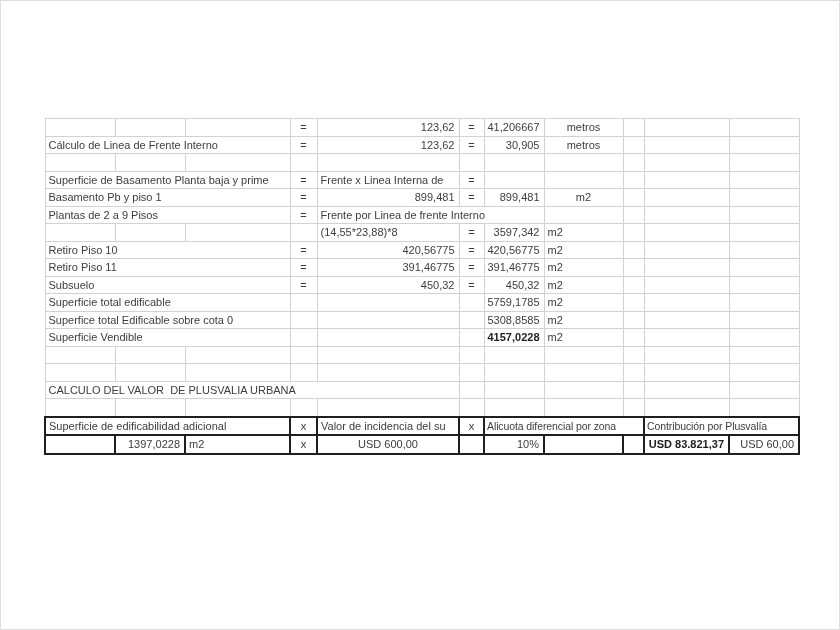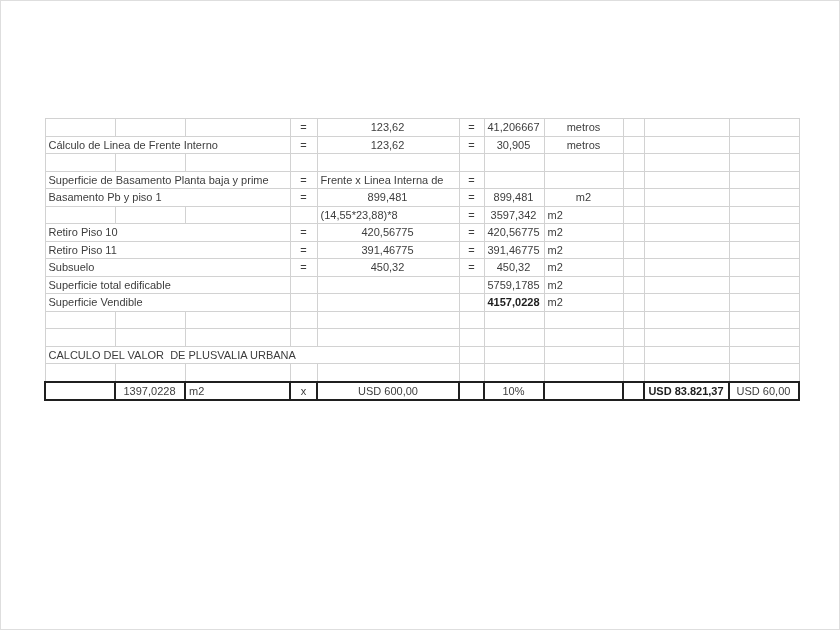--- a/index.html
+++ b/index.html
@@ -11,21 +11,21 @@
   .sheet{position:absolute;left:44px;top:118px;}
   table{border-collapse:collapse;table-layout:fixed;width:754px;}
   td{
     border:1px solid #d2d2d2;
     height:16.5px;line-height:16px;
     font-size:11px;color:#3d3d3d;
     padding:0 3px;
     white-space:pre;overflow:hidden;
     vertical-align:middle;text-align:left;
   }
-  td.r{text-align:center;padding-right:4px;}
+  td.r{text-align:right;padding-right:4px;}
   td.c{text-align:center;padding:0 1px;}
   td.b{font-weight:bold;color:#1e1e1e;}
   td.f{font-size:10.5px;letter-spacing:-0.1px;padding:0 2px;}
   tr.thick td{border:2px solid #1f1f1f;}
   .w1{width:70px}.w2{width:70px}.w3{width:105px}.w4{width:27px}.w5{width:142px}
   .w6{width:25px}.w7{width:60px}.w8{width:79px}.w9{width:21px}.w10{width:85px}.w11{width:70px}
 </style>
 </head>
 <body>
 
@@ -100,20 +100,29 @@
           <td class="c">=</td>
           <td class="r">899,481</td>
           <td class="c">=</td>
           <td class="r">899,481</td>
           <td class="c">m2</td>
           <td></td>
           <td></td>
           <td></td>
         </tr>
         <tr>
+          <td colspan="3">Plantas de 2 a 9 Pisos</td>
+          <td class="c">=</td>
+          <td colspan="3">Frente por Linea de frente Interno</td>
+          <td></td>
+          <td></td>
+          <td></td>
+          <td></td>
+        </tr>
+        <tr>
           <td></td>
           <td></td>
           <td></td>
           <td></td>
           <td>(14,55*23,88)*8</td>
           <td class="c">=</td>
           <td class="r">3597,342</td>
           <td>m2</td>
           <td></td>
           <td></td>
@@ -157,20 +166,31 @@
           <td></td>
           <td></td>
           <td></td>
           <td class="r">5759,1785</td>
           <td>m2</td>
           <td></td>
           <td></td>
           <td></td>
         </tr>
         <tr>
+          <td colspan="3">Superfice total Edificable sobre cota 0</td>
+          <td></td>
+          <td></td>
+          <td></td>
+          <td class="r">5308,8585</td>
+          <td>m2</td>
+          <td></td>
+          <td></td>
+          <td></td>
+        </tr>
+        <tr>
           <td colspan="3">Superficie Vendible</td>
           <td></td>
           <td></td>
           <td></td>
           <td class="r b">4157,0228</td>
           <td>m2</td>
           <td></td>
           <td></td>
           <td></td>
         </tr>
@@ -214,20 +234,28 @@
           <td></td>
           <td></td>
           <td></td>
           <td></td>
           <td></td>
           <td></td>
           <td></td>
           <td></td>
           <td></td>
           <td></td>
+        </tr>
+        <tr class="thick">
+          <td colspan="3">Superficie de edificabilidad adicional</td>
+          <td class="c">x</td>
+          <td>Valor de incidencia del su</td>
+          <td class="c">x</td>
+          <td colspan="3" class="f">Alicuota diferencial por zona</td>
+          <td colspan="2" class="f">Contribución por Plusvalía</td>
         </tr>
         <tr class="thick">
           <td></td>
           <td class="r">1397,0228</td>
           <td>m2</td>
           <td class="c">x</td>
           <td class="c">USD 600,00</td>
           <td></td>
           <td class="r">10%</td>
           <td></td>

